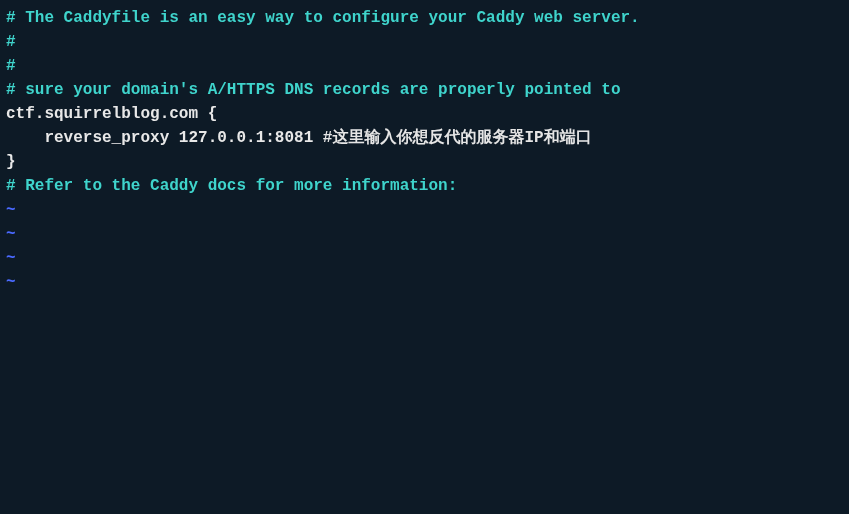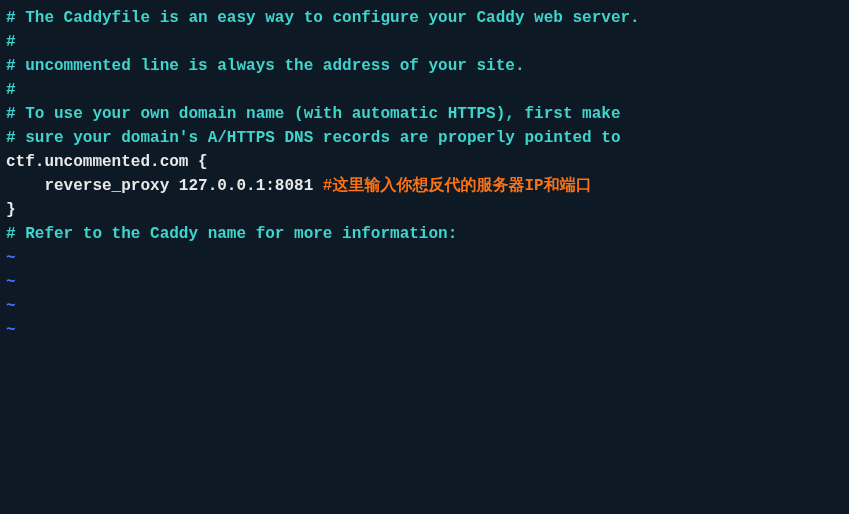--- a/index.html
+++ b/index.html
@@ -13,37 +13,35 @@
       width: 849px;
       height: 514px;
       overflow: hidden;
     }
     .line {
       white-space: pre;
       color: #e8e8e8;
     }
     .comment { color: #3fd4cc; }
     .config { color: #e8e8e8; }
-    .cjk-comment { color: #f97316; }
+    .cjk-comment { color: #e5e5e5; }
     .tilde { color: #4a6aff; }
   </style>
 </head>
 <body>
 
 <div class="editor">
   <div class="line"><span class="comment"># The Caddyfile is an easy way to configure your Caddy web server.</span></div>
   <div class="line"><span class="comment">#</span></div>
-  <div class="line"><span class="comment"># uncommented line is always the address of your site.</span></div>
   <div class="line"><span class="comment">#</span></div>
-  <div class="line"><span class="comment"># To use your own domain name (with automatic HTTPS), first make</span></div>
   <div class="line"><span class="comment"># sure your domain's A/HTTPS DNS records are properly pointed to</span></div>
   <div class="line"><span class="config"></span></div>
-  <div class="line"><span class="config">ctf.uncommented.com {</span></div>
+  <div class="line"><span class="config">ctf.squirrelblog.com {</span></div>
   <div class="line"><span class="config">    reverse_proxy 127.0.0.1:8081 </span><span class="cjk-comment">#这里输入你想反代的服务器IP和端口</span></div>
   <div class="line"><span class="config"></span></div>
   <div class="line"><span class="config">}</span></div>
   <div class="line"><span class="config"></span></div>
-  <div class="line"><span class="comment"># Refer to the Caddy name for more information:</span></div>
+  <div class="line"><span class="comment"># Refer to the Caddy docs for more information:</span></div>
   <div class="line"><span class="tilde">~</span></div>
   <div class="line"><span class="tilde">~</span></div>
   <div class="line"><span class="tilde">~</span></div>
   <div class="line"><span class="tilde">~</span></div>
 </div>
 
 </body></html>

